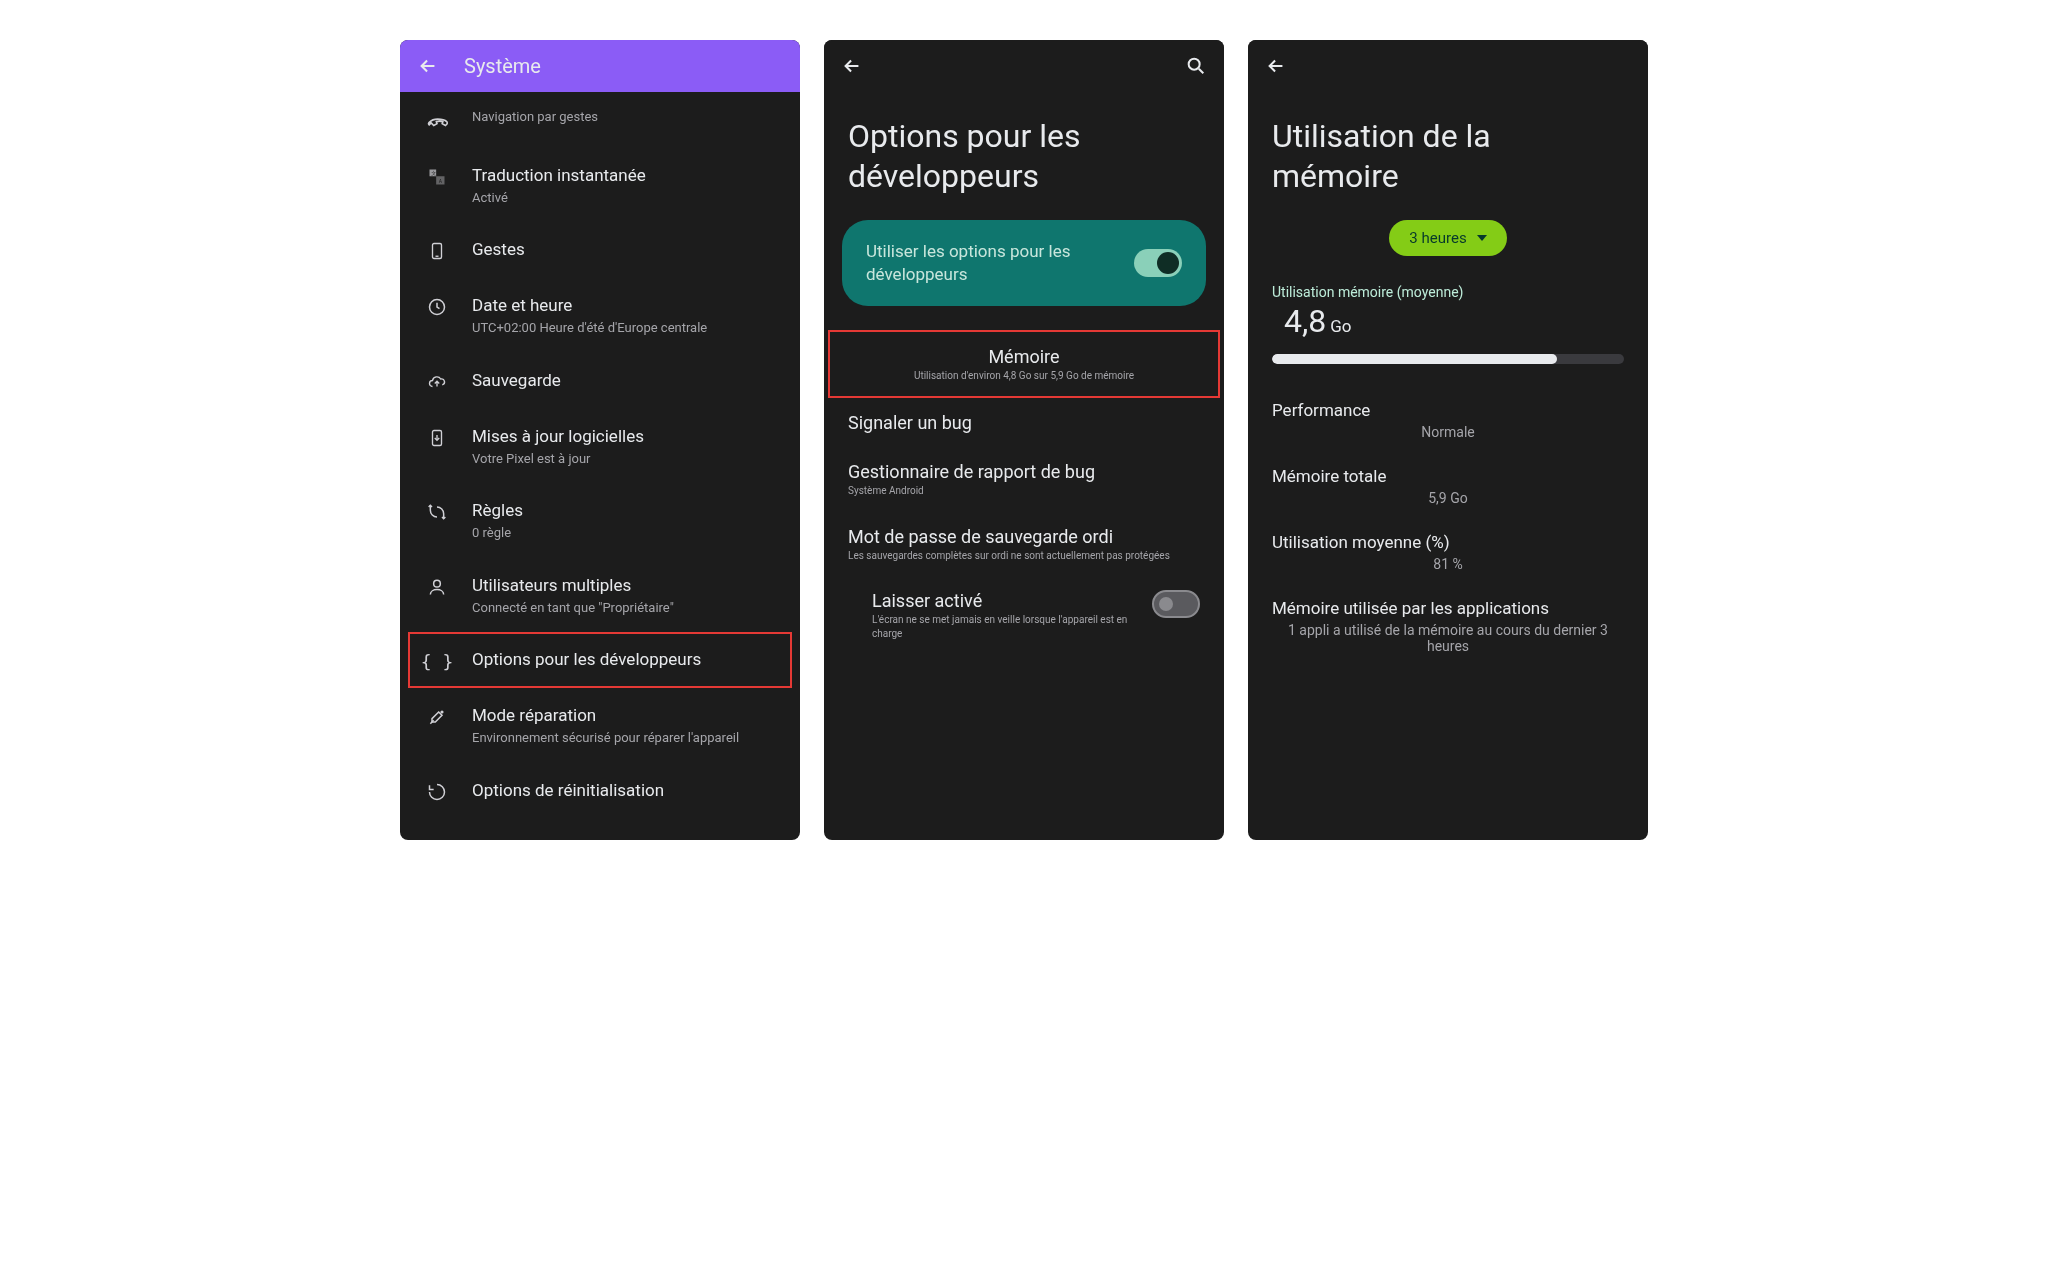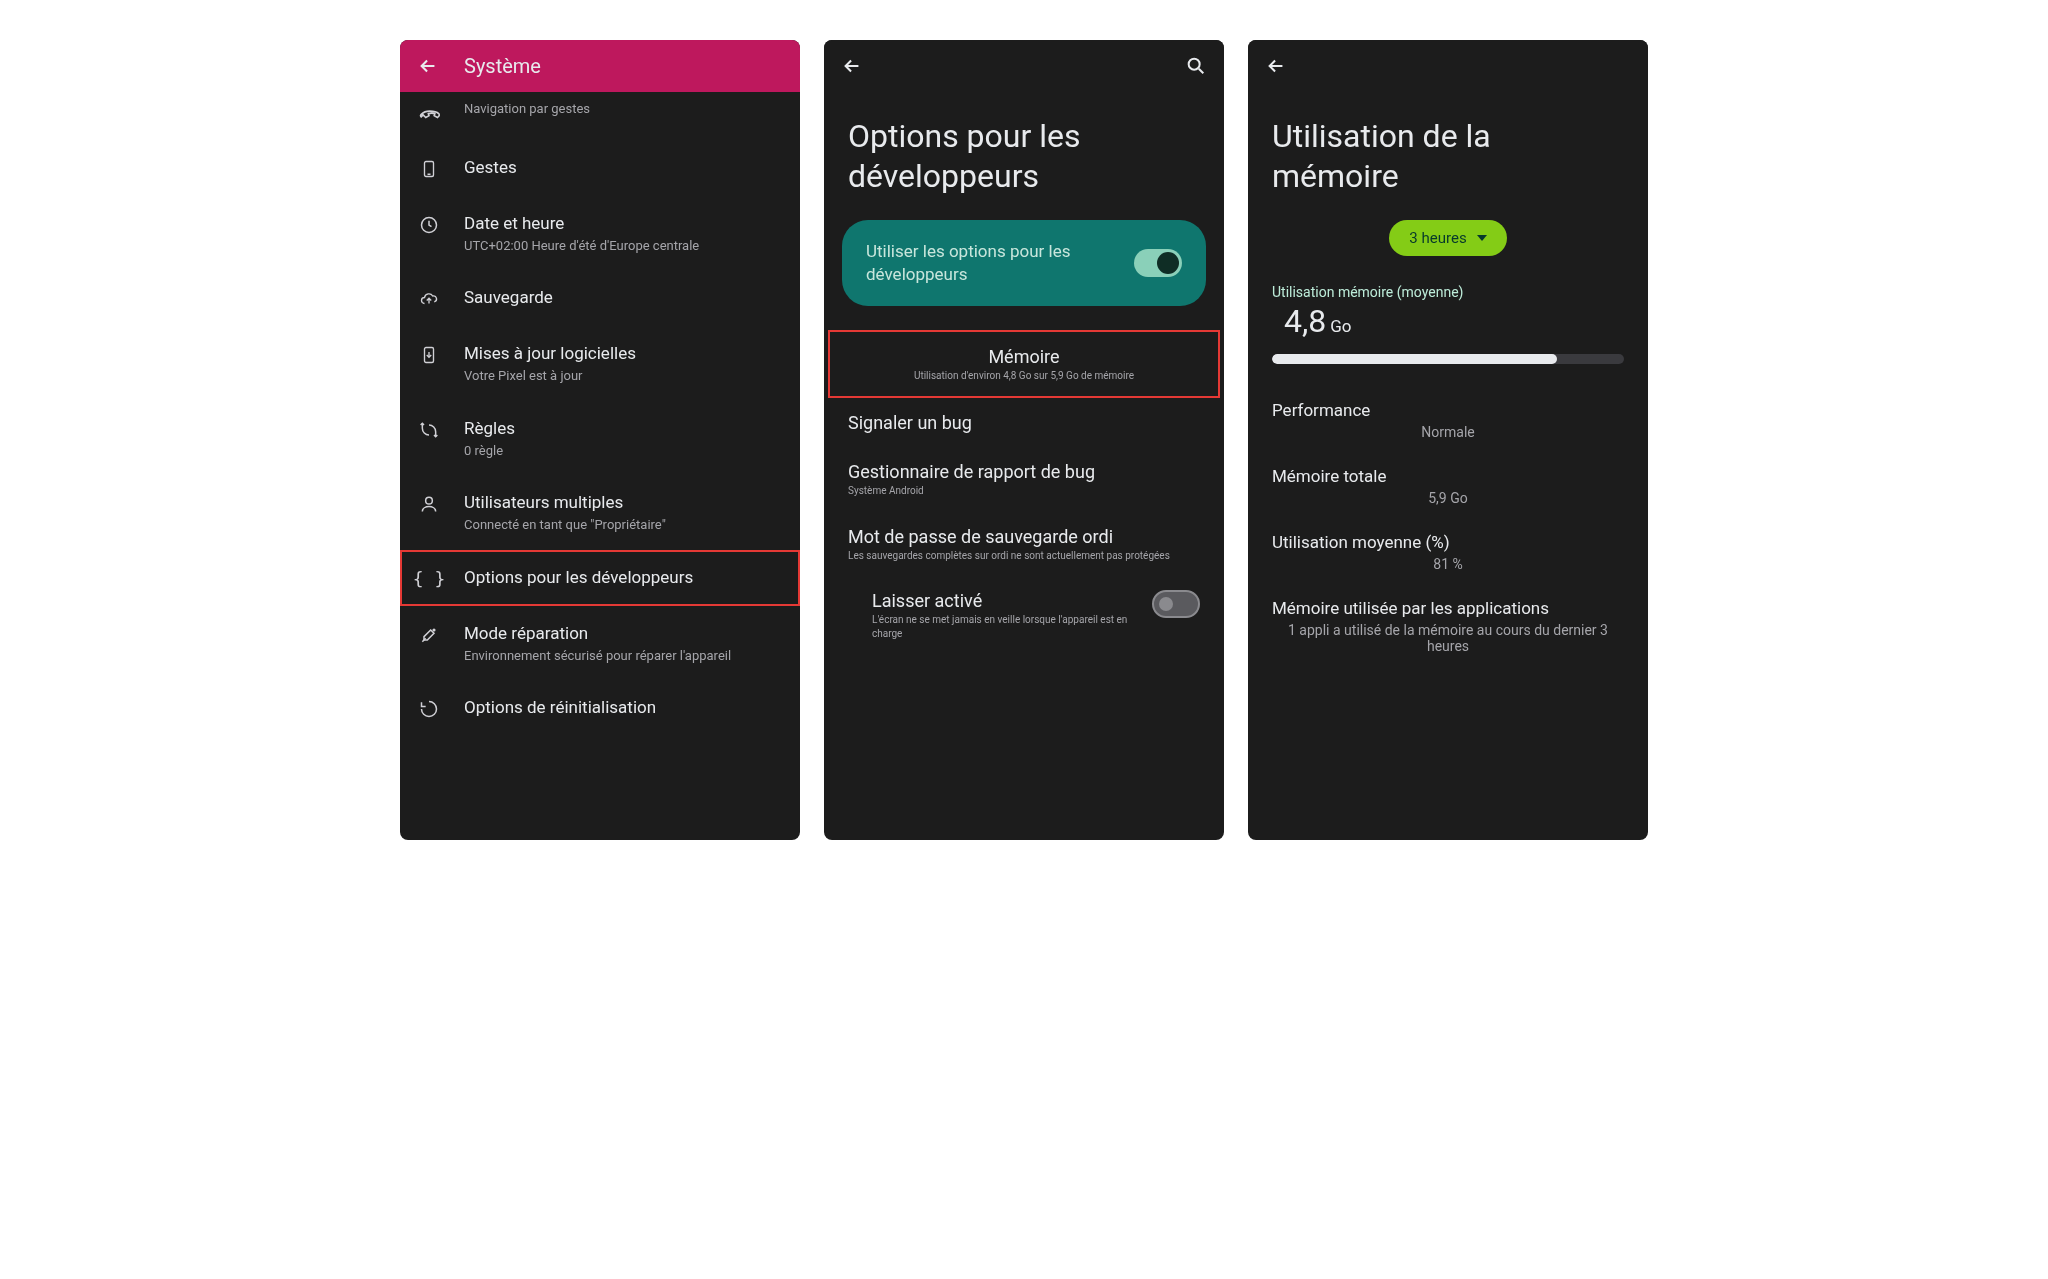--- a/index.html
+++ b/index.html
@@ -21,41 +21,41 @@
     color: #e8eaed;
     display: flex;
     flex-direction: column;
     position: relative;
   }
   .topbar {
     display: flex;
     align-items: center;
     padding: 14px 16px;
     gap: 24px;
-    background: #be185d;
+    background: #8b5cf6;
   }
   .topbar.dark { background: #1c1c1c; }
   .topbar .title {
     font-size: 20px;
     font-weight: 400;
   }
   .topbar .spacer { flex: 1; }
   .icon-btn {
     width: 24px;
     height: 24px;
     display: flex;
     align-items: center;
     justify-content: center;
     cursor: pointer;
     color: #e8eaed;
   }
   .content {
     flex: 1;
     overflow-y: hidden;
-    padding: 0;
+    padding: 8px;
   }
   .list-item {
     display: flex;
     align-items: flex-start;
     padding: 16px 18px;
     gap: 24px;
     position: relative;
   }
   .list-item .text { flex: 1; min-width: 0; }
   .list-item .label {
@@ -237,20 +237,34 @@
       <div class="list-icon">
         <svg width="22" height="22" viewBox="0 0 24 24" fill="none" stroke="currentColor" stroke-width="1.8">
             <path d="M21 15c0 1-1 2-2 2-3 0-6-1-9-4S5 7 5 4c0-1 1-2 2-2h2l1 4-2 1c1 2 3 4 5 5l1-2 4 1v4z" transform="rotate(135 12 12)"></path>
           </svg>
       </div>
       <div class="text">
         <div class="sub" style="margin-top:0">Navigation par gestes</div>
       </div>
     </div>
 
+    <div class="list-item">
+      <div class="list-icon">
+        <svg width="20" height="20" viewBox="0 0 24 24" fill="currentColor">
+            <path d="M3 3h8v8H3z" opacity=".7"></path>
+            <path d="M11 11h10v10H11z" opacity=".4"></path>
+            <text x="5" y="9" font-size="6" fill="#1c1c1c">文</text>
+            <text x="14" y="19" font-size="6" fill="#1c1c1c">A</text>
+          </svg>
+      </div>
+      <div class="text">
+        <div class="label">Traduction instantanée</div>
+        <div class="sub">Activé</div>
+      </div>
+    </div>
 
     <div class="list-item">
       <div class="list-icon">
         <svg width="18" height="22" viewBox="0 0 24 24" fill="none" stroke="currentColor" stroke-width="1.8">
             <rect x="6" y="2" width="12" height="20" rx="2"></rect>
             <line x1="10" y1="19" x2="14" y2="19"></line>
           </svg>
       </div>
       <div class="text">
         <div class="label">Gestes</div>

